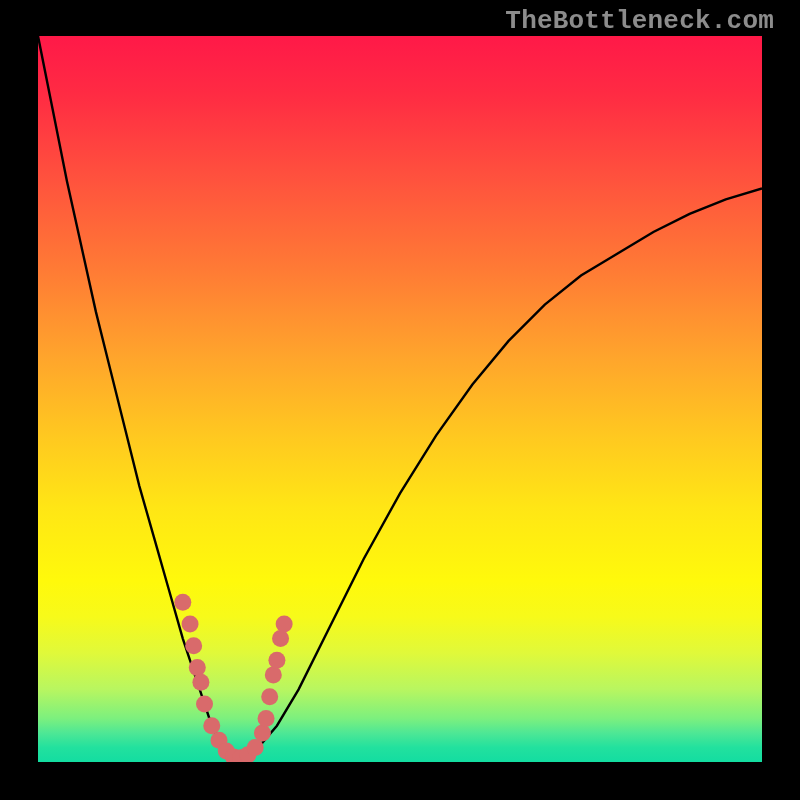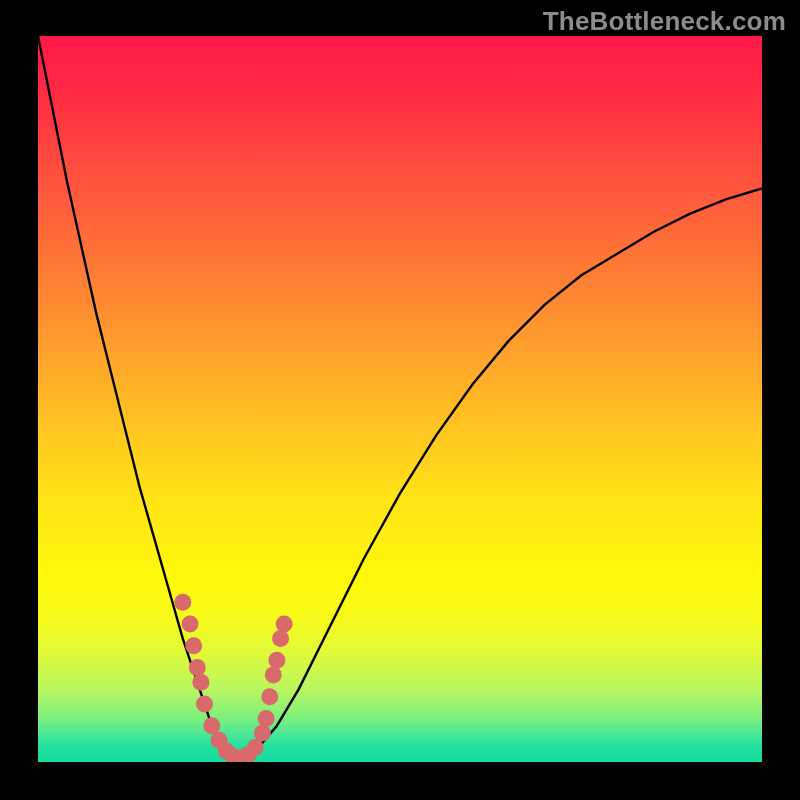--- a/index.html
+++ b/index.html
@@ -44,22 +44,22 @@
   svg.curves {
     position: absolute;
     left: 0;
     top: 0;
     width: 724px;
     height: 726px;
   }
   .watermark {
     position: absolute;
     top: 6px;
-    right: 14px;
-    font-family: Liberation Sans, sans-serif;
+    right: 26px;
+    font-family: Liberation Mono, monospace;
     font-size: 26px;
     font-weight: 600;
     color: #8c8c8c;
     letter-spacing: 0.2px;
     user-select: none;
   }
 </style>
 </head>
 <body>
 

